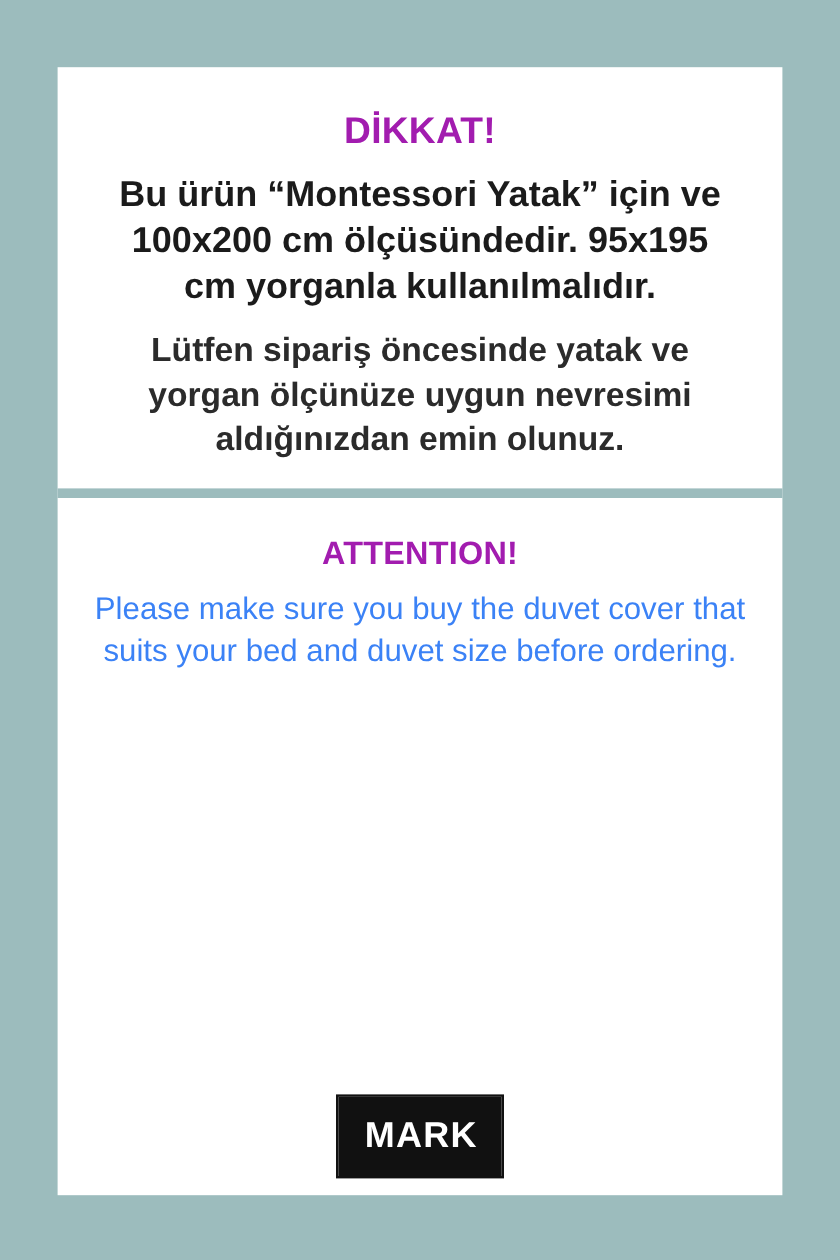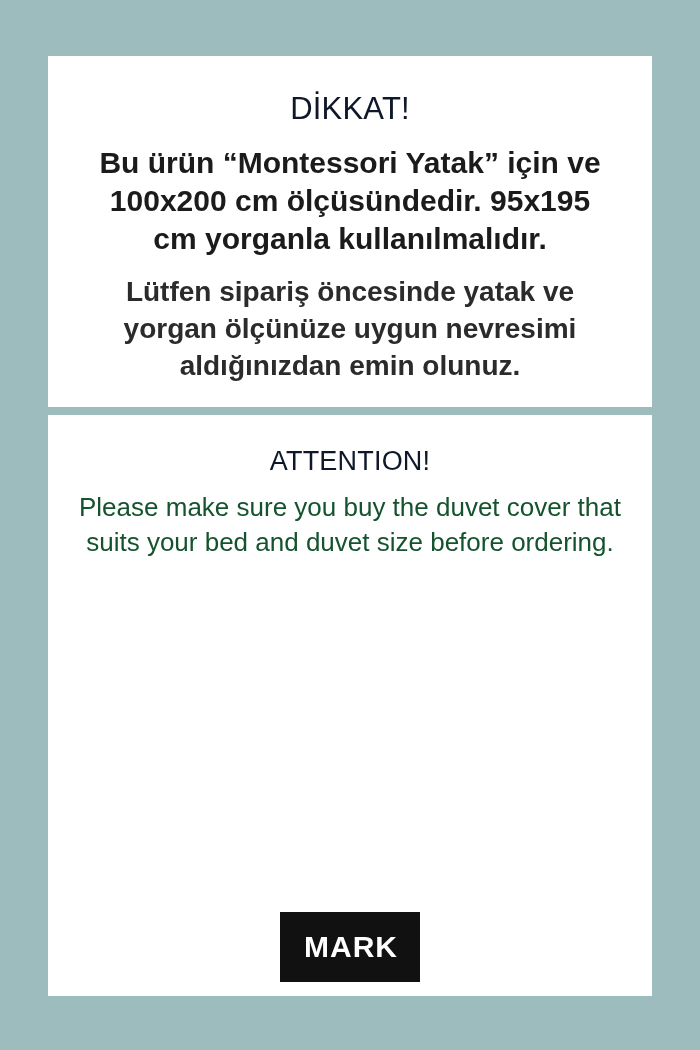--- a/index.html
+++ b/index.html
@@ -39,22 +39,22 @@
   }
   .divider {
     height: 8px;
     background: #9cbcbd;
     width: 100%;
   }
   .panel-en {
     padding: 30px 24px 10px 24px;
   }
   .heading {
-    font-weight: normal;
-    color: #0f172a;
+    font-weight: bold;
+    color: #a21caf;
     line-height: 1.22;
     margin: 0;
   }
   .tr-title {
     font-size: 31px;
     letter-spacing: 0.2px;
     margin-bottom: 4px;
   }
   .tr-bold-body {
     font-size: 30px;
@@ -81,21 +81,21 @@
     font-size: 27px;
     font-weight: bold;
     color: #1b1b1b;
     line-height: 1.3;
     margin: 0;
     padding: 0 2px;
   }
   .en-light-body {
     font-size: 26px;
     font-weight: normal;
-    color: #14532d;
+    color: #3b82f6;
     line-height: 1.35;
     margin: 12px 0 0 0;
     padding: 0 6px;
   }
   .logo-wrap {
     position: absolute;
     left: 50%;
     transform: translateX(-50%);
     bottom: 14px;
     display: flex;

